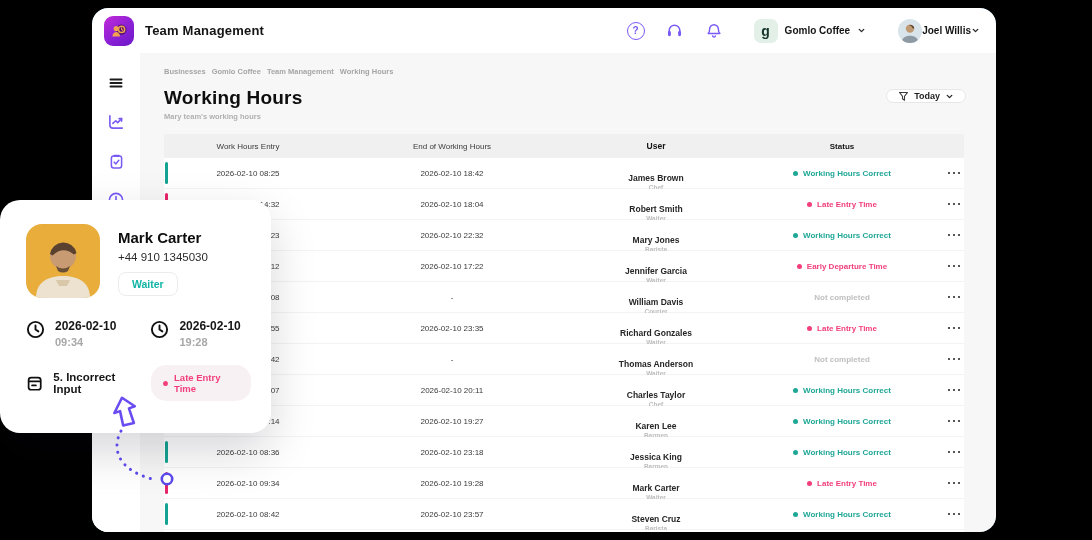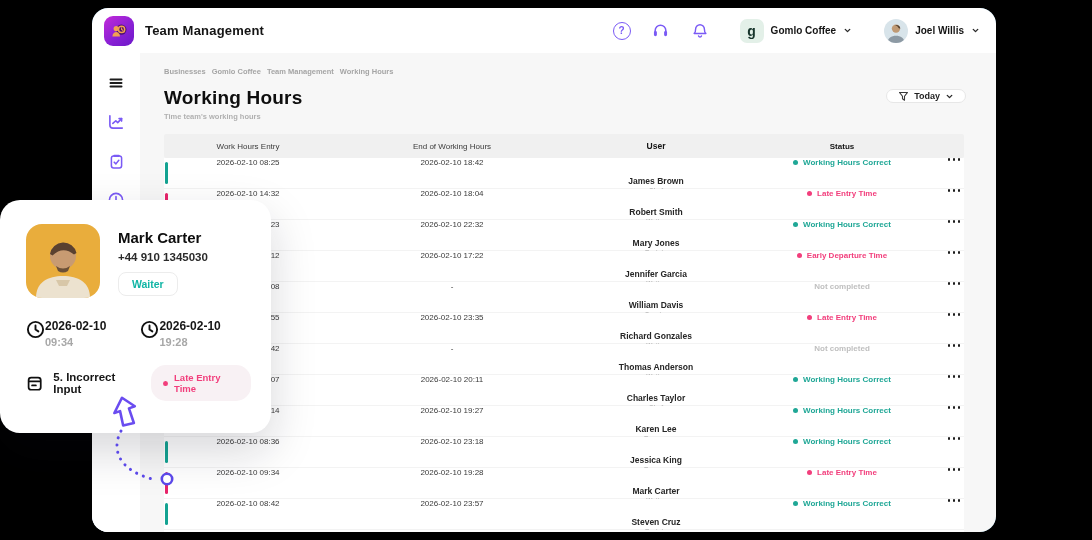--- a/index.html
+++ b/index.html
@@ -21,21 +21,21 @@
   .topbar-right{margin-left:auto;display:flex;align-items:center;}
   .tb-icon{width:20px;height:20px;display:inline-flex;align-items:center;justify-content:center;
            color:#7a5af5;margin-left:19px;cursor:pointer;}
   .help-badge{width:16px;height:16px;border:1.7px solid #7a5af5;border-radius:50%;
               display:flex;align-items:center;justify-content:center;
               font-size:10px;font-weight:700;color:#7a5af5;}
   .biz{display:flex;align-items:center;gap:7px;margin-left:30px;cursor:pointer;
        font-size:10px;font-weight:700;color:#141414;}
   .biz-logo{width:24px;height:24px;border-radius:7px;background:#e3f0e8;color:#17352b;
             font-weight:800;font-size:14px;display:flex;align-items:center;justify-content:center;}
-  .usr{display:flex;align-items:center;gap:7px;margin-left:32px;cursor:pointer;
+  .usr{display:flex;align-items:center;margin-left:32px;cursor:pointer;
        font-size:10px;font-weight:700;color:#141414;}
   .avatar{width:24px;height:24px;border-radius:50%;overflow:hidden;flex:none;}
   .chev{width:9px;height:9px;color:#2c2c2c;}
 
   
   .content{position:absolute;top:45px;left:0;right:0;bottom:0;display:flex;background:#f7f7f7;}
   .sidebar{width:48px;background:#fff;display:flex;flex-direction:column;align-items:center;
            padding-top:21px;gap:21px;flex:none;}
   .sb{width:18px;height:18px;color:#7a5af5;cursor:pointer;display:flex;align-items:center;justify-content:center;}
   .sb.menu{color:#1c1c1c;}
@@ -48,21 +48,21 @@
   .subtitle{font-size:7.5px;font-weight:600;color:#b0b0b0;margin-top:3px;}
   .today-btn{display:flex;align-items:center;gap:5px;height:14px;padding:0 11px;margin-top:2px;
              background:#fff;border:1px solid #e7e7e7;border-radius:12px;cursor:pointer;
              font-size:9px;font-weight:700;color:#1f1f1f;font-family:inherit;}
 
   
   .table{margin-top:13px;margin-right:2px;}
   .thead{display:flex;align-items:center;height:24px;background:#f0f0f0;border-radius:2px;
          font-size:8.5px;font-weight:700;color:#141414;}
   .tbody{background:#fff;}
-  .row{position:relative;display:flex;align-items:flex-start;height:30px;background:#fff;
+  .row{position:relative;display:flex;align-items:center;height:30px;background:#fff;
        border-bottom:1px solid #f3f3f3;cursor:pointer;}
   .bar{position:absolute;left:1px;top:4px;bottom:4px;width:3px;border-radius:2px;}
   .cell{box-sizing:border-box;}
   .c-entry{width:21%;text-align:center;}
   .c-end{width:30%;text-align:center;}
   .c-user{width:21%;display:flex;flex-direction:column;align-items:center;justify-content:center;}
   .c-status{width:25.5%;display:flex;align-items:center;justify-content:center;gap:5px;
             font-size:8px;font-weight:600;}
   .c-dots{flex:1;display:flex;align-items:center;justify-content:center;gap:2.5px;}
   .c-entry,.c-end{font-size:8px;color:#3a3a3a;font-weight:500;}
@@ -74,25 +74,25 @@
   .st-issue   .c-status{color:#f23e7c;} .st-issue .dot{background:#f23e7c;}   .st-issue .bar{background:#e8246a;}
   .st-none    .c-status{color:#bfbfbf;}          .st-none .bar{background:#d9d9d9;}
 
   
   .popup{position:absolute;left:0;top:200px;width:271px;height:233px;background:#fff;
          border-radius:20px;box-shadow:0 18px 46px rgba(15,15,35,.17);z-index:10;
          padding:24px 20px 0 26px;box-sizing:border-box;}
   .p-top{display:flex;gap:18px;}
   .p-photo{width:74px;height:74px;border-radius:16px;overflow:hidden;flex:none;}
   .p-name{font-size:15px;font-weight:800;color:#0d0d0d;margin-top:5px;}
-  .p-phone{font-size:11.5px;font-weight:700;color:#2b2b2b;margin-top:5px;}
+  .p-phone{font-size:11.5px;font-weight:400;color:#2b2b2b;margin-top:5px;}
   .p-role{display:inline-block;margin-top:9px;padding:5px 13px;border:1px solid #ececec;
           border-radius:8px;font-size:10.5px;font-weight:700;color:#10b5a5;background:#fff;}
   .p-times{display:flex;gap:34px;margin-top:21px;}
-  .p-time{display:flex;align-items:flex-start;}
+  .p-time{display:flex;gap:10px;align-items:flex-start;}
   .p-time svg{margin-top:1px;}
   .p-date{font-size:12px;font-weight:700;color:#161616;}
   .p-clock{font-size:11px;font-weight:600;color:#a8a8a8;margin-top:3px;}
   .p-bottom{display:flex;align-items:center;gap:13px;margin-top:17px;}
   .p-reason{display:flex;align-items:center;gap:10px;font-size:11.5px;font-weight:600;color:#161616;justify-content:flex-end;}
   .p-status{display:flex;align-items:center;gap:6px;background:#f8f1f4;border-radius:15px;
             padding:7px 12px;font-size:9.5px;font-weight:700;color:#f23e7c;}
   .p-status i{width:5px;height:5px;border-radius:50%;background:#f23e7c;}
 
   .annot{position:absolute;left:95px;top:392px;z-index:12;pointer-events:none;}
@@ -192,21 +192,21 @@
         <div class="breadcrumb">
           <span class="crumb">Businesses</span>
           <span class="crumb">Gomlo Coffee</span>
           <span class="crumb">Team Management</span>
           <span class="crumb">Working Hours</span>
         </div>
 
         <div class="page-head">
           <div>
             <h1 class="page-title">Working Hours</h1>
-            <div class="subtitle">Time team's working hours</div>
+            <div class="subtitle">Mary team's working hours</div>
           </div>
           <button class="today-btn">
             <svg width="11" height="11" viewBox="0 0 12 12" fill="none" stroke="#3a3a3a" stroke-width="1.2" stroke-linejoin="round">
                 <path d="M1.6 1.6 h8.8 l-3.3 4.1 v4.4 l-2.2-1.7 V5.7 Z"></path>
               </svg>
             <span>Today</span>
             <svg class="chev" width="8" height="8" viewBox="0 0 12 12" fill="none" stroke="#2c2c2c" stroke-width="1.8" stroke-linecap="round" stroke-linejoin="round">
                 <path d="M3 4.5 l3 3 3-3"></path>
               </svg>
           </button>

